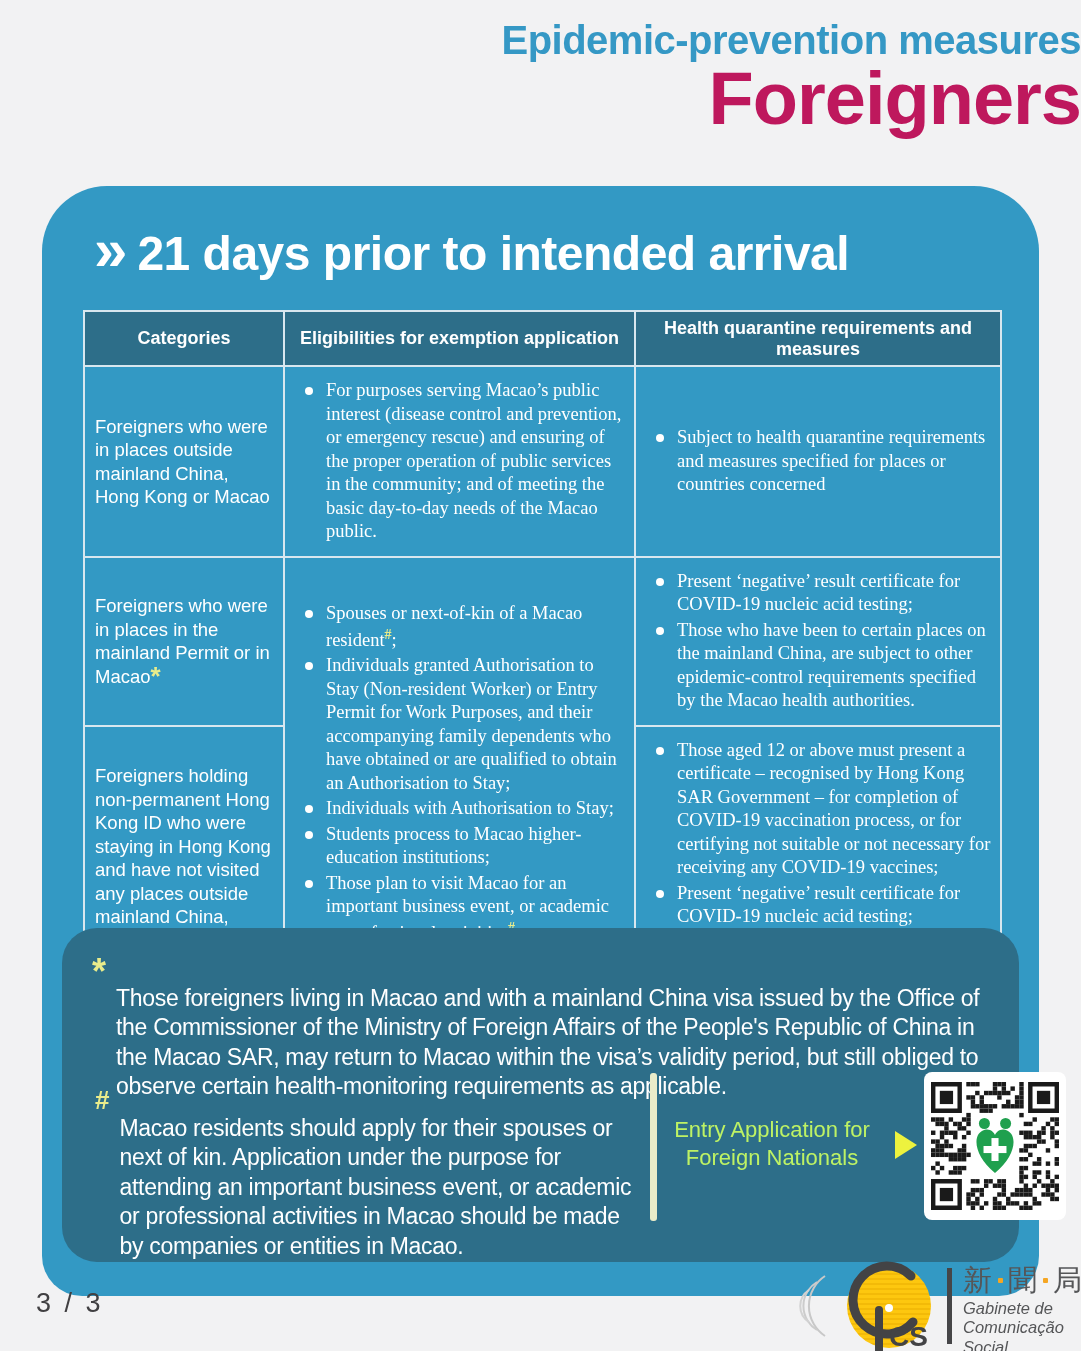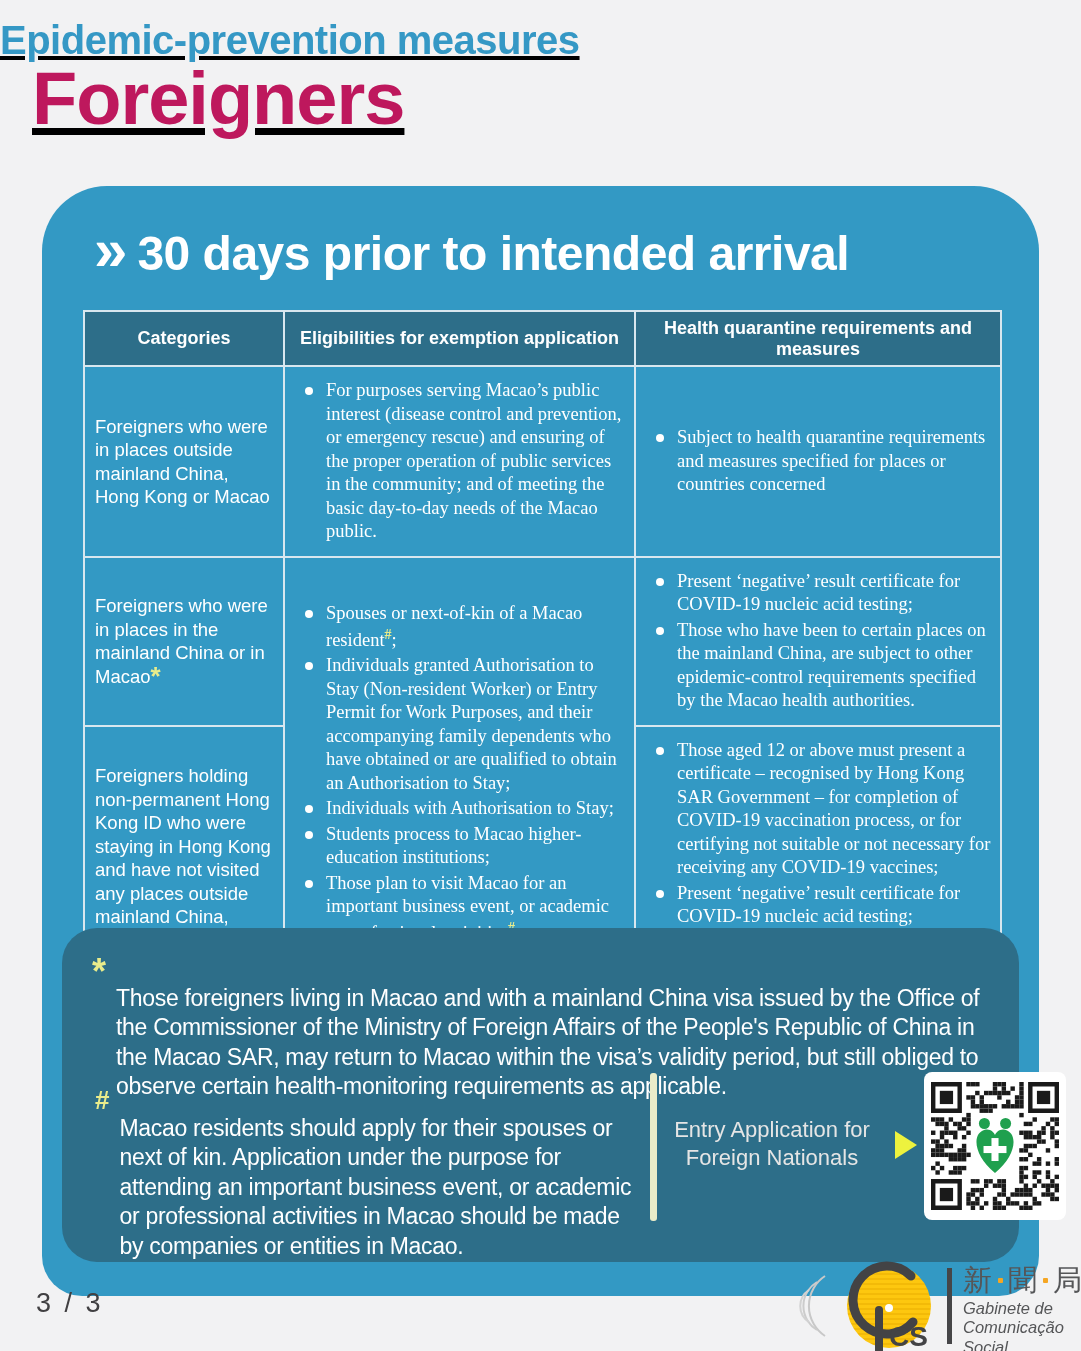--- a/index.html
+++ b/index.html
@@ -4,21 +4,21 @@
 <style>
   * { margin:0; padding:0; box-sizing:border-box; }
   html,body { width:1081px; height:1351px; }
   body {
     position:relative;
     background:#f2f2f3;
     font-family:"Liberation Sans", sans-serif;
     overflow:hidden;
   }
   
-  .hdr { position:absolute; top:20px; left:0; width:1081px; text-align:left;text-decoration:underline; }
+  .hdr { position:absolute; top:20px; left:0; width:1081px; text-align:right; }
   .hdr-l1, .hdr-l2 {
     font-size:40px; font-weight:bold; color:#3598c5; line-height:1.0; letter-spacing:-0.5px;
   }
   .hdr-l3 {
     font-size:74px; font-weight:bold; color:#be185d; line-height:1.0; margin-top:2px; letter-spacing:-1px;padding-left:32px;
   }
   
   .card {
     position:absolute; left:42px; top:186px; width:997px; height:1110px;
     background:#3399c4; border-radius:65px 65px 40px 40px;
@@ -64,21 +64,21 @@
   .fn-hash { left:33px; top:158px; width:545px; }
   .fn-mark-star { color:#e9ec8b; font-size:36px; font-weight:bold; line-height:1; margin-top:-2px; }
   .fn-mark-hash { color:#e9ec8b; font-size:26px; font-weight:bold; line-height:1.1; }
   .fn-text { font-size:23px; line-height:1.28; letter-spacing:-0.3px;margin-top:28px; }
   .divider {
     position:absolute; left:588px; top:145px; width:7px; height:148px;
     background:#e9ecc9; border-radius:3px;
   }
   .entry-label {
     position:absolute; left:610px; top:188px; width:200px; text-align:center;
-    font-size:22px; line-height:1.25; color:#e5e5e5;
+    font-size:22px; line-height:1.25; color:#bef264;
   }
   .tri {
     position:absolute; left:833px; top:203px; width:0; height:0;
     border-top:14px solid transparent; border-bottom:14px solid transparent;
     border-left:22px solid #edf23e;
   }
   .qr-box {
     position:absolute; left:862px; top:144px; width:142px; height:148px;
     background:#ffffff; border-radius:8px; padding:7px;
   }
@@ -106,21 +106,21 @@
 
 <div class="hdr">
   <div class="hdr-l1">Epidemic-prevention measures</div>
   <div class="hdr-l3">Foreigners</div>
 </div>
 
 <div class="card">
 
   <div class="card-heading">
     <span class="chev">»</span>
-    <span class="card-heading-text">30 days prior to intended arrival</span>
+    <span class="card-heading-text">21 days prior to intended arrival</span>
   </div>
 
   <table class="info">
     <colgroup>
         <col style="width:200px">
         <col style="width:351px">
         <col style="width:366px">
       </colgroup>
     <tbody>
         <tr>
@@ -144,21 +144,21 @@
           <div class="bullet">
             <span class="bdot"></span>
             <span>Subject to health quarantine requirements and measures specified for places or countries concerned</span>
           </div>
         </div>
       </td>
     </tr>
 
     <tr class="r2">
       <td class="cat">
-        <span>Foreigners who were in places in the mainland China or in Macao</span><span class="star-inline">*</span>
+        <span>Foreigners who were in places in the mainland Permit or in Macao</span><span class="star-inline">*</span>
       </td>
       <td class="cell" rowspan="2">
         <div class="bullets">
           <div class="bullet">
             <span class="bdot"></span>
             <span><span>Spouses or next-of-kin of a Macao resident</span><sup class="mark">#</sup><span>;</span></span>
           </div>
           <div class="bullet">
             <span class="bdot"></span>
             <span>Individuals granted Authorisation to Stay (Non-resident Worker) or Entry Permit for Work Purposes, and their accompanying family dependents who have obtained or are qualified to obtain an Authorisation to Stay;</span>

